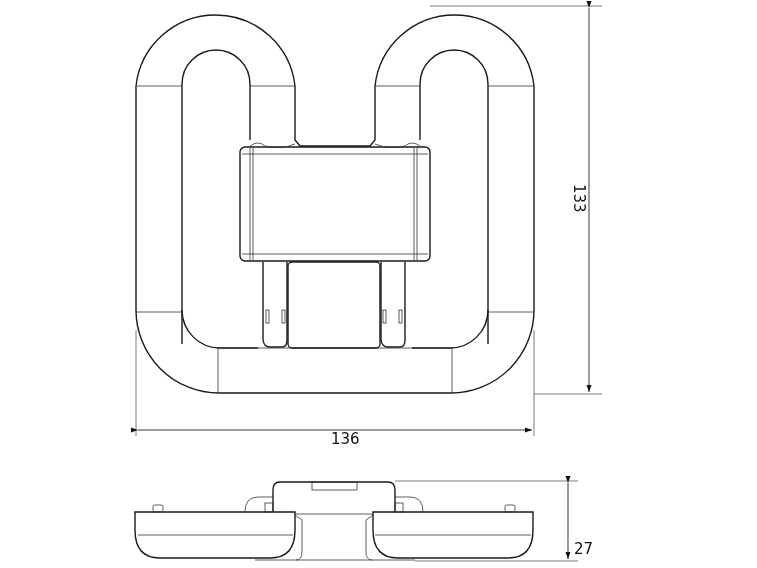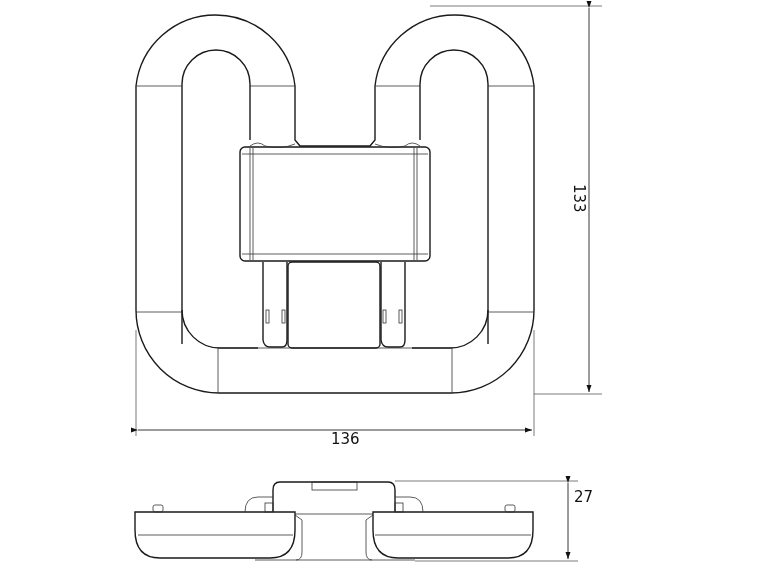--- a/index.html
+++ b/index.html
@@ -5,21 +5,21 @@
   html, body { margin: 0; padding: 0; background: #ffffff; }
   body { width: 757px; height: 568px; overflow: hidden; position: relative; font-family: "DejaVu Sans", sans-serif; }
   svg { position: absolute; left: 0; top: 0; }
   .ln { fill: none; stroke: #1a1a1a; stroke-width: 1.4; }
   .thin { fill: none; stroke: #333; stroke-width: 0.8; }
   .dim { fill: none; stroke: #222; stroke-width: 0.9; }
   .ext { fill: none; stroke: #444; stroke-width: 0.7; }
   .lbl { position: absolute; font-size: 15px; color: #111; }
   #lbl-width { left: 331px; top: 430px; text-align: center; }
   #lbl-height { left: 588px; top: 184px; transform: rotate(90deg); transform-origin: left top; }
-  #lbl-depth { left: 574px; top: 488px; }
+  #lbl-depth { left: 574px; top: 540px; }
 </style>
 </head>
 <body>
 
 <svg width="757" height="568" viewBox="0 0 757 568">
   <defs>
     <marker id="arr" markerWidth="8" markerHeight="8" refX="7" refY="4" orient="auto" markerUnits="userSpaceOnUse">
       <path d="M0,1.5 L7,4 L0,6.5 Z" fill="#111"></path>
     </marker>
   </defs>

